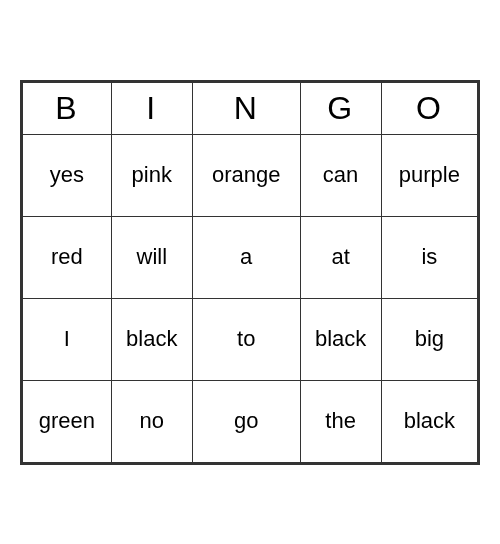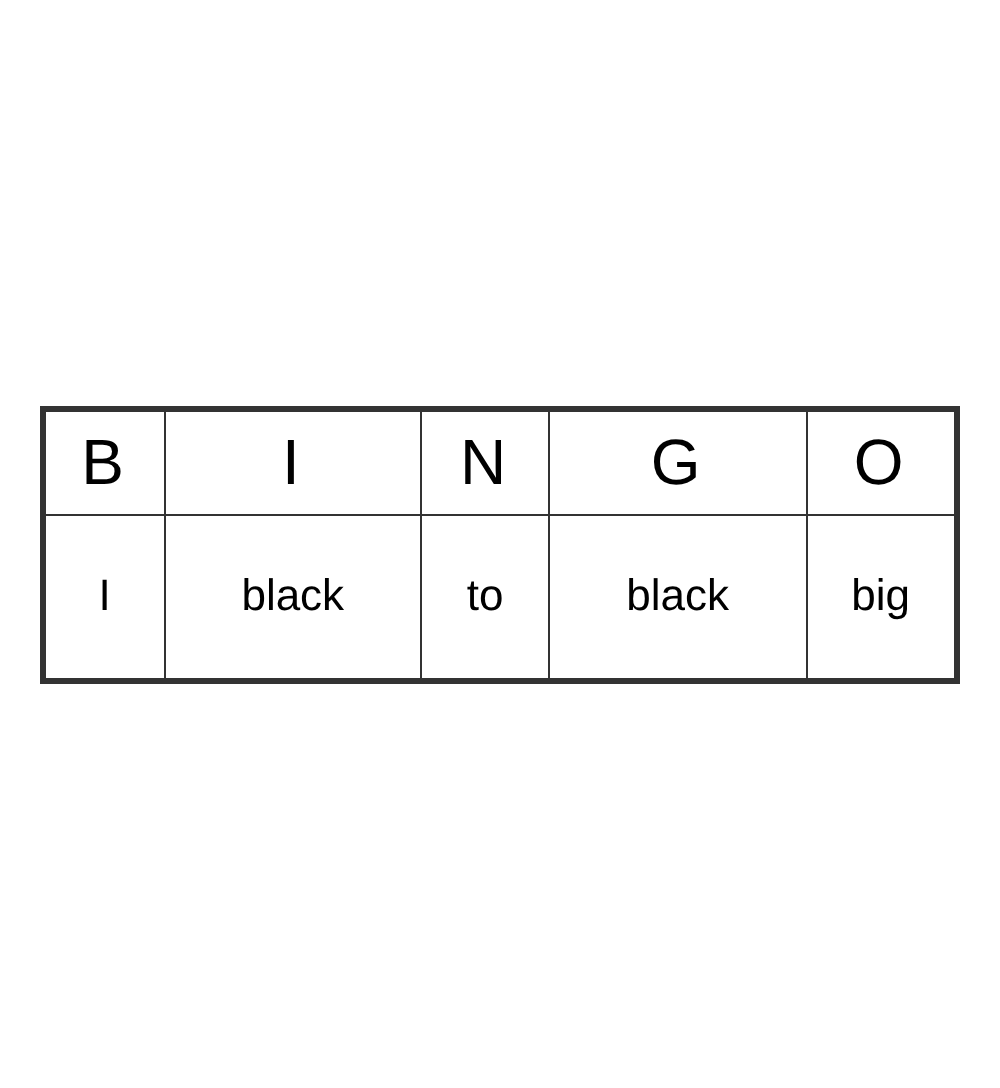--- a/index.html
+++ b/index.html
@@ -57,22 +57,43 @@
     <thead>
       <tr class="header-row">
       <th>B</th>
           <th>I</th>
           <th>N</th>
           <th>G</th>
           <th>O</th>
         </tr>
     </thead>
     <tbody>
+    <tr>
+          <td class="cell">yes</td>
+          <td class="cell">pink</td>
+          <td class="cell">orange</td>
+          <td class="cell">can</td>
+          <td class="cell">purple</td>
+        </tr>
+        <tr>
+          <td class="cell">red</td>
+          <td class="cell">will</td>
+          <td class="cell">a</td>
+          <td class="cell">at</td>
+          <td class="cell">is</td>
+        </tr>
         <tr>
           <td class="cell">I</td>
           <td class="cell">black</td>
           <td class="cell">to</td>
           <td class="cell">black</td>
           <td class="cell">big</td>
         </tr>
+        <tr>
+          <td class="cell">green</td>
+          <td class="cell">no</td>
+          <td class="cell">go</td>
+          <td class="cell">the</td>
+          <td class="cell">black</td>
+        </tr>
       </tbody>
   </table>
 </div>
 
 </body></html>

